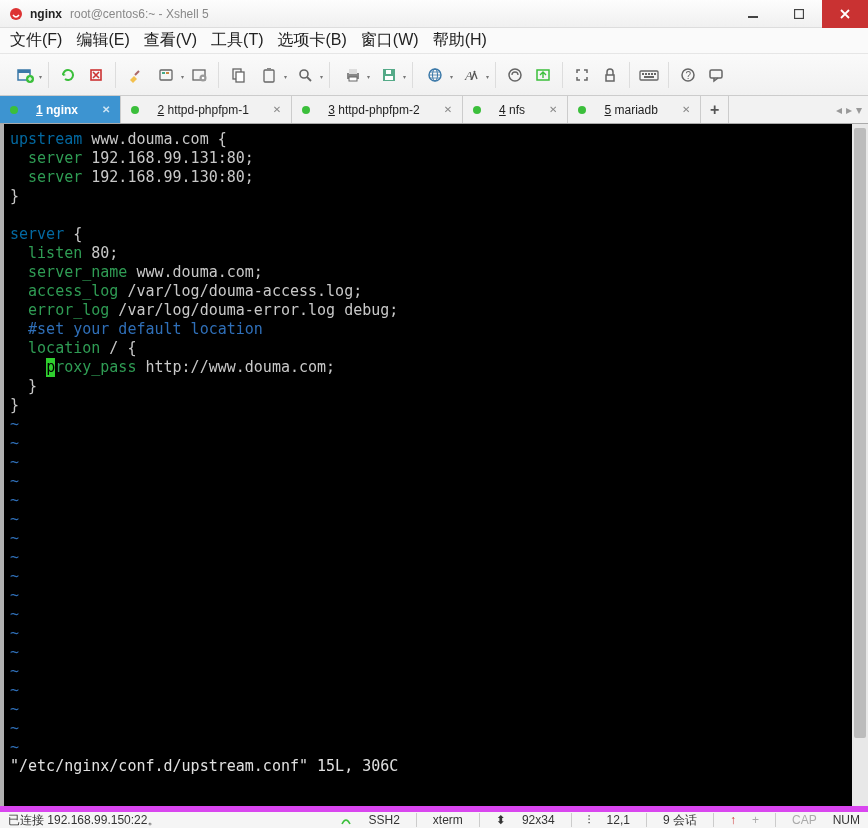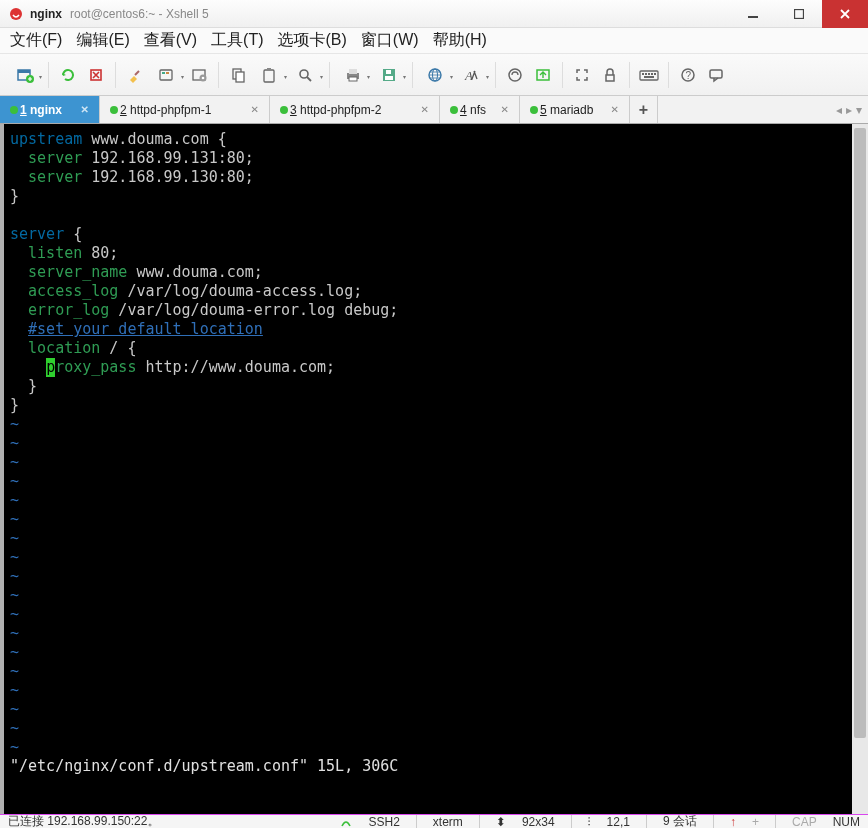--- a/index.html
+++ b/index.html
@@ -71,21 +71,21 @@
   height: 28px;
   background: #f2f2f2;
   border-bottom: 1px solid #aaa;
   display: flex;
   align-items: stretch;
   position: relative;
 }
 .tab {
   display: flex; align-items: center;
   padding: 0 10px;
-  gap: 2px;
+  gap: 18px;
   border-right: 1px solid #ccc;
   font-size: 12px;
   color: #222;
   background: #f2f2f2;
   min-width: 100px;
 }
 .tab.active {
   background: #3d94d1;
   color: #fff;
   font-weight: bold;
@@ -114,39 +114,39 @@
   font-family: "Consolas","Courier New",monospace;
   font-size: 15px;
   line-height: 19px;
   padding: 6px 6px 6px 6px;
   overflow: hidden;
   position: relative;
   border-left: 4px solid #b0b0b0;
 }
 .terminal .kw { color: #0369a1; }
 .terminal .dir { color: #2f9c54; }
-.terminal .com { color: #2f6fb8; text-decoration: underline; }
+.terminal .com { color: #2f6fb8; }
 .terminal .cur {
   background: #2fcf2f; color: #000;
   display: inline-block;
 }
 .terminal .tilde { color: #2f6fb8; }
 .terminal .fileline { color: #e0e0e0; }
 .scrollbar {
   position: absolute; right: 0; top: 0; bottom: 0; width: 16px;
   background: #e8e8e8;
 }
 .scrollbar .thumb {
   position: absolute; left: 2px; right: 2px; top: 4px; height: 610px;
   background: #bcbcbc; border-radius: 2px;
 }
 .statusbar {
-  height: 14px;
+  height: 22px;
   background: #f5f5f5;
-  border-top: 1px solid #d946ef;
+  border-top: 6px solid #d946ef;
   display: flex;
   align-items: center;
   font-size: 12px;
   color: #333;
   padding: 4px 8px;
   gap: 12px;
 }
 .statusbar .sep { width:1px; height: 14px; background:#ccc; }
 .statusbar .muted { color:#aaa; }
 .statusbar .right { margin-left:auto; display:flex; gap:16px; align-items:center; }

